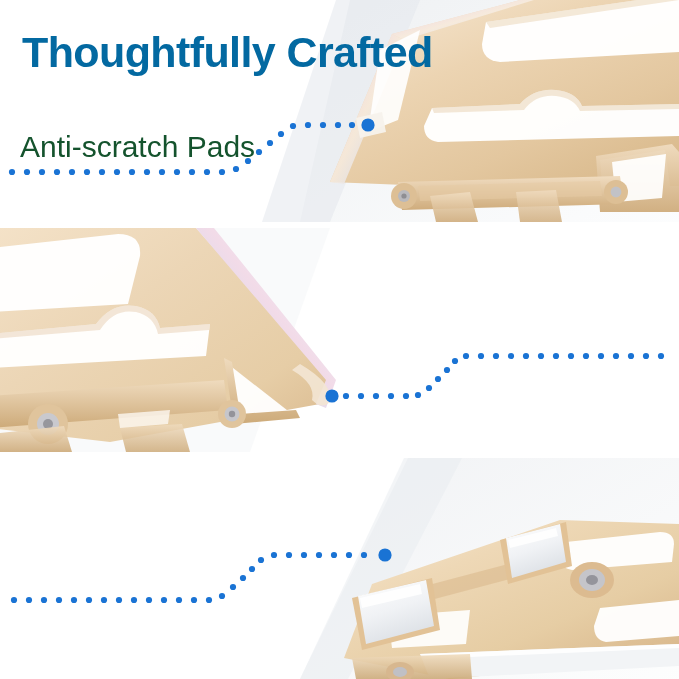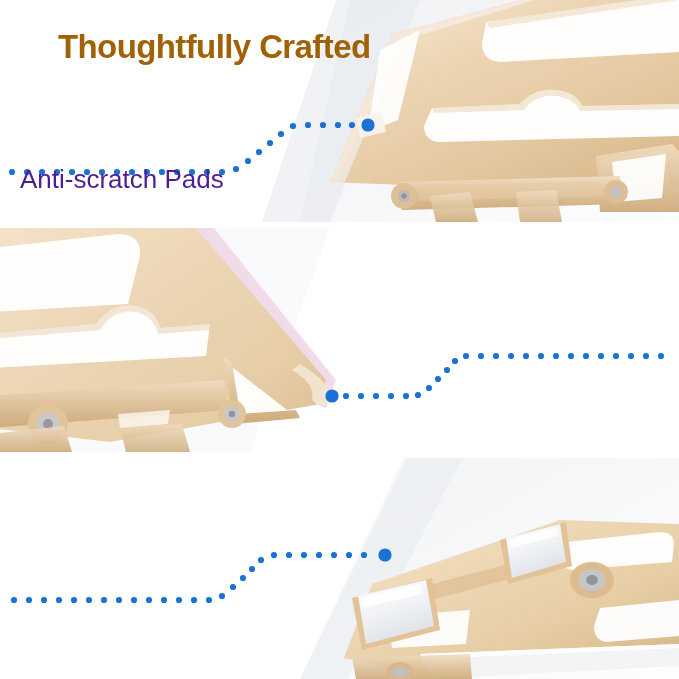--- a/index.html
+++ b/index.html
@@ -10,31 +10,29 @@
   #panel-1{top:0;height:222px;}
   #panel-2{top:228px;height:224px;}
   #panel-3{top:458px;height:221px;}
 
   .divider{position:absolute;left:0;width:679px;height:6px;background:#ffffff;z-index:40;}
   #divider-1{top:222px;}
   #divider-2{top:452px;}
 
   .title{
     position:absolute;left:22px;top:28px;
-    font-size:33px;font-weight:bold;color:#a16207;
+    font-size:43px;font-weight:bold;color:#0369a1;
     letter-spacing:-0.6px;white-space:nowrap;z-index:30;
     font-family:"Liberation Sans",sans-serif;
-    margin-left:36px;
   }
 
   .label{
-    position:absolute;font-size:26px;color:#4c1d95;
+    position:absolute;font-size:30px;color:#14532d;
     white-space:nowrap;z-index:30;font-weight:400;
     font-family:"Liberation Sans",sans-serif;
-    margin-top:34px;
   }
   #label-1{left:20px;top:130px;}
 
   .callout{position:absolute;left:0;top:0;width:679px;height:100%;z-index:25;pointer-events:none;}
 
   
   .art{position:absolute;inset:0;z-index:10;pointer-events:none;}
 
   .logo{
     position:absolute;

